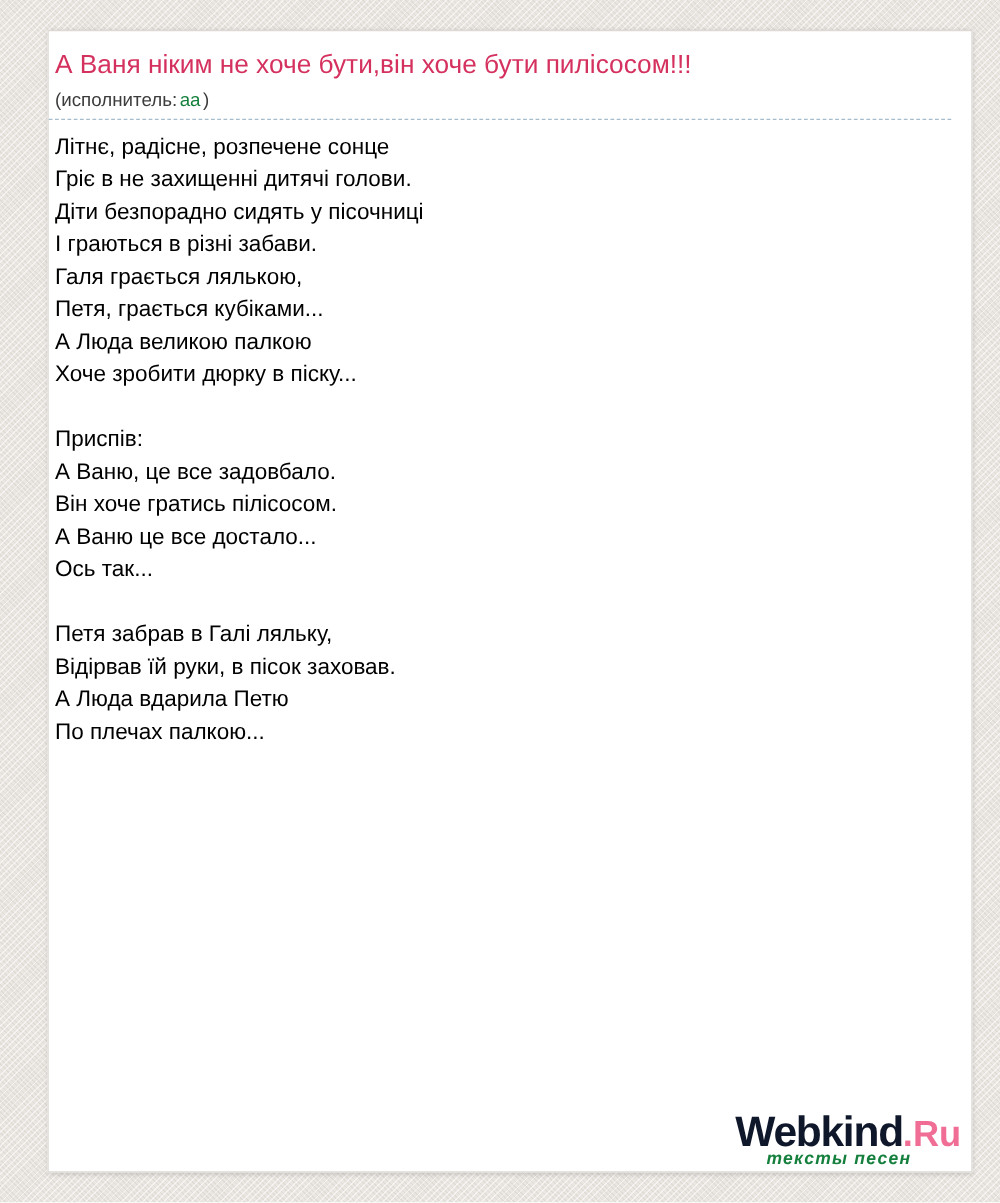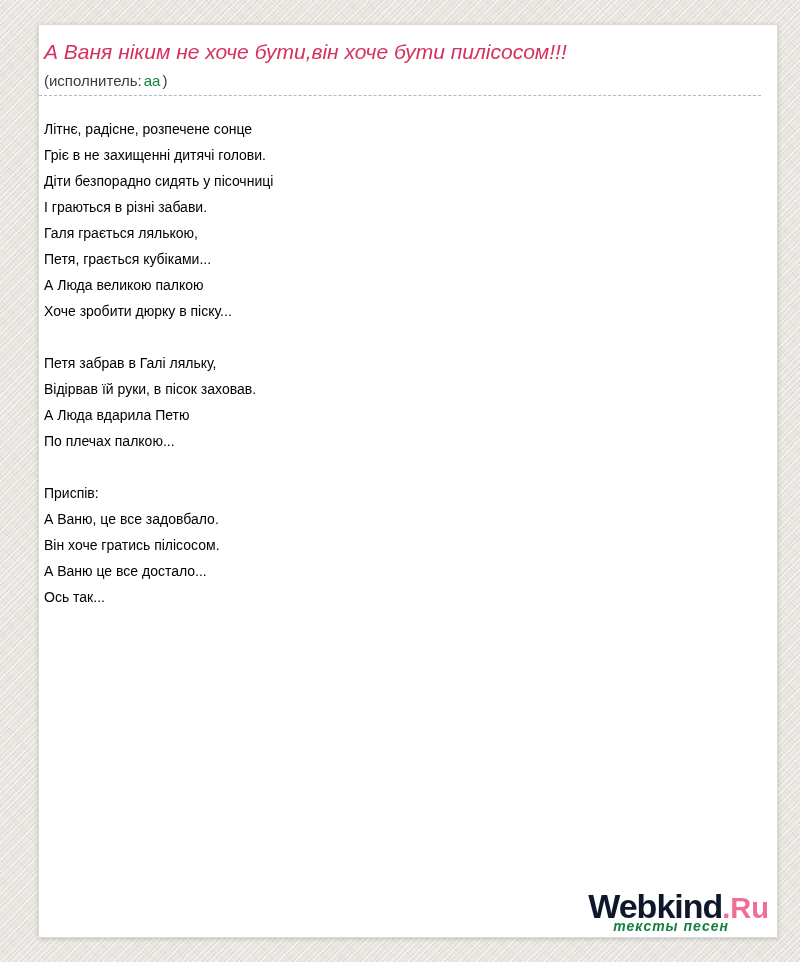--- a/index.html
+++ b/index.html
@@ -25,41 +25,40 @@
     border: 1px solid #dddad5;
     box-shadow: 0 1px 4px rgba(0,0,0,0.18);
     padding: 15px 0 0 5px;
   }
   h1.title {
     margin: 0;
     font-size: 21px;
     font-weight: normal;
     line-height: 24px;
     color: #d5315f;
-    font-style: italic;
   }
   .artist {
     margin-top: 8px;
     font-size: 15px;
     line-height: 17px;
     color: #3c3c3c;
   }
   .artist a {
     color: #15803d;
     text-decoration: none;
     margin: 0 2px;
   }
   .separator {
     margin: 6px 16px 0 -5px;
     border-bottom: 1px dashed #a4bccb;
     height: 0;
   }
   .lyrics {
-    margin-top: 20px;
-    font-size: 14px;
+    margin-top: 8px;
+    font-size: 18px;
     line-height: 26px;
     color: #000000;
   }
   .lyrics p { margin: 0 0 26px 0; }
   .lyrics p:last-child { margin-bottom: 0; }
   .logo {
     position: absolute;
     right: 8px; bottom: 4px;
     text-align: right;
     cursor: pointer;
@@ -95,22 +94,22 @@
     <h1 class="title">А Ваня ніким не хоче бути,він хоче бути пилісосом!!!</h1>
 
     <div class="artist">
       <span>(исполнитель:</span><a href="#">аа</a><span>)</span>
     </div>
 
     <div class="separator"></div>
 
     <div class="lyrics" id="lyrics">
         <p>Літнє, радісне, розпечене сонце<br>Гріє в не захищенні дитячі голови.<br>Діти безпорадно сидять у пісочниці<br>І граються в різні забави.<br>Галя грається лялькою,<br>Петя, грається кубіками...<br>А Люда великою палкою<br>Хоче зробити дюрку в піску...</p>
+        <p>Приспів:<br>А Ваню, це все задовбало.<br>Він хоче гратись пілісосом.<br>А Ваню це все достало...<br>Ось так...</p>
         <p>Петя забрав в Галі ляльку,<br>Відірвав їй руки, в пісок заховав.<br>А Люда вдарила Петю<br>По плечах палкою...</p>
-        <p>Приспів:<br>А Ваню, це все задовбало.<br>Він хоче гратись пілісосом.<br>А Ваню це все достало...<br>Ось так...</p>
       </div>
 
     <div class="logo">
       <div>
         <span class="brand">Webkind</span><span class="suffix">.Ru</span>
       </div>
       <div class="tagline">тексты песен</div>
     </div>
 
   </div>

